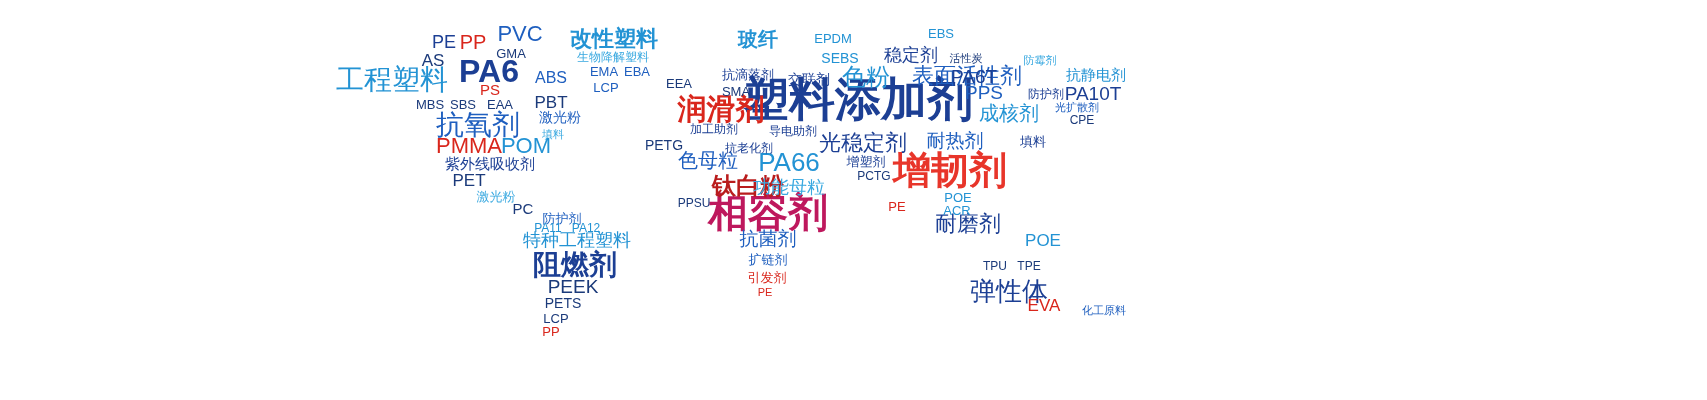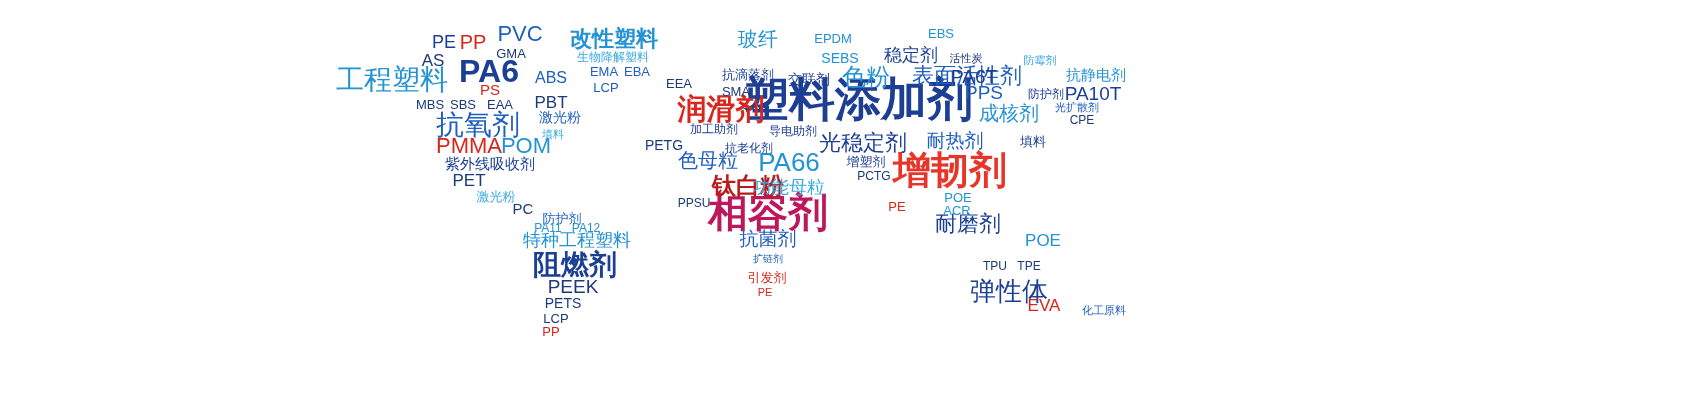--- a/index.html
+++ b/index.html
@@ -47,21 +47,21 @@
     <span class="word w-normal" style="left: 789px; top: 162px; font-size: 26px; color: rgb(35, 147, 212); font-weight: 400;">PA66</span>
     <span class="word w-normal" style="left: 614px; top: 39px; font-size: 22px; color: rgb(35, 147, 212); font-weight: 700;">改性塑料</span>
     <span class="word w-normal" style="left: 1009px; top: 291px; font-size: 26px; color: rgb(28, 63, 148); font-weight: 400;">弹性体</span>
     <span class="word w-normal" style="left: 968px; top: 224px; font-size: 22px; color: rgb(28, 63, 148); font-weight: 400;">耐磨剂</span>
     <span class="word w-normal" style="left: 577px; top: 240px; font-size: 18px; color: rgb(35, 147, 212); font-weight: 400;">特种工程塑料</span>
     <span class="word w-normal" style="left: 469px; top: 146px; font-size: 22px; color: rgb(217, 38, 28); font-weight: 400;">PMMA</span>
     <span class="word w-normal" style="left: 526px; top: 146px; font-size: 22px; color: rgb(35, 147, 212); font-weight: 400;">POM</span>
     <span class="word w-normal" style="left: 1009px; top: 113px; font-size: 20px; color: rgb(35, 147, 212); font-weight: 400;">成核剂</span>
     <span class="word w-normal" style="left: 955px; top: 140px; font-size: 19px; color: rgb(31, 95, 191); font-weight: 400;">耐热剂</span>
     <span class="word w-normal" style="left: 911px; top: 55px; font-size: 18px; color: rgb(28, 63, 148); font-weight: 400;">稳定剂</span>
-    <span class="word w-normal" style="left: 758px; top: 39px; font-size: 20px; color: rgb(35, 147, 212); font-weight: 400;">玻纤</span>
+    <span class="word w-normal" style="left: 758px; top: 39px; font-size: 20px; color: rgb(35, 147, 212); font-weight: 700;">玻纤</span>
     <span class="word w-normal" style="left: 789px; top: 187px; font-size: 18px; color: rgb(58, 169, 224); font-weight: 400;">功能母粒</span>
     <span class="word w-normal" style="left: 768px; top: 238px; font-size: 19px; color: rgb(31, 95, 191); font-weight: 400;">抗菌剂</span>
     <span class="word w-normal" style="left: 573px; top: 286px; font-size: 19px; color: rgb(27, 58, 122); font-weight: 400;">PEEK</span>
     <span class="word w-normal" style="left: 1093px; top: 93px; font-size: 19px; color: rgb(28, 63, 148); font-weight: 400;">PA10T</span>
     <span class="word w-normal" style="left: 974px; top: 76px; font-size: 19px; color: rgb(28, 63, 148); font-weight: 400;">PA6T</span>
     <span class="word w-normal" style="left: 984px; top: 92px; font-size: 19px; color: rgb(31, 95, 191); font-weight: 400;">PPS</span>
     <span class="word w-normal" style="left: 1043px; top: 240px; font-size: 17px; color: rgb(35, 147, 212); font-weight: 400;">POE</span>
     <span class="word w-normal" style="left: 1044px; top: 305px; font-size: 17px; color: rgb(217, 38, 28); font-weight: 400;">EVA</span>
     <span class="word w-normal" style="left: 1096px; top: 74px; font-size: 15px; color: rgb(35, 147, 212); font-weight: 400;">抗静电剂</span>
     <span class="word w-normal" style="left: 490px; top: 163px; font-size: 15px; color: rgb(28, 63, 148); font-weight: 400;">紫外线吸收剂</span>
@@ -107,19 +107,19 @@
     <span class="word w-normal" style="left: 793px; top: 131px; font-size: 12px; color: rgb(28, 63, 148); font-weight: 400;">导电助剂</span>
     <span class="word w-normal" style="left: 749px; top: 148px; font-size: 12px; color: rgb(28, 63, 148); font-weight: 400;">抗老化剂</span>
     <span class="word w-normal" style="left: 664px; top: 145px; font-size: 14px; color: rgb(27, 58, 122); font-weight: 400;">PETG</span>
     <span class="word w-normal" style="left: 866px; top: 161px; font-size: 13px; color: rgb(28, 63, 148); font-weight: 400;">增塑剂</span>
     <span class="word w-normal" style="left: 874px; top: 176px; font-size: 12px; color: rgb(27, 58, 122); font-weight: 400;">PCTG</span>
     <span class="word w-normal" style="left: 1033px; top: 141px; font-size: 13px; color: rgb(28, 63, 148); font-weight: 400;">填料</span>
     <span class="word w-normal" style="left: 694px; top: 203px; font-size: 12px; color: rgb(27, 58, 122); font-weight: 400;">PPSU</span>
     <span class="word w-normal" style="left: 897px; top: 206px; font-size: 13px; color: rgb(217, 38, 28); font-weight: 400;">PE</span>
     <span class="word w-normal" style="left: 958px; top: 197px; font-size: 13px; color: rgb(35, 147, 212); font-weight: 400;">POE</span>
     <span class="word w-normal" style="left: 957px; top: 210px; font-size: 13px; color: rgb(35, 147, 212); font-weight: 400;">ACR</span>
-    <span class="word w-normal" style="left: 768px; top: 259px; font-size: 10px; color: rgb(31, 95, 191); font-weight: 400;">扩链剂</span>
+    <span class="word w-normal" style="left: 768px; top: 259px; font-size: 13px; color: rgb(31, 95, 191); font-weight: 400;">扩链剂</span>
     <span class="word w-normal" style="left: 767px; top: 277px; font-size: 13px; color: rgb(217, 38, 28); font-weight: 400;">引发剂</span>
     <span class="word w-normal" style="left: 765px; top: 292px; font-size: 11px; color: rgb(217, 38, 28); font-weight: 400;">PE</span>
     <span class="word w-normal" style="left: 995px; top: 266px; font-size: 12px; color: rgb(27, 58, 122); font-weight: 400;">TPU</span>
     <span class="word w-normal" style="left: 1029px; top: 266px; font-size: 12px; color: rgb(27, 58, 122); font-weight: 400;">TPE</span>
     <span class="word w-normal" style="left: 1104px; top: 310px; font-size: 11px; color: rgb(31, 95, 191); font-weight: 400;">化工原料</span>
   </div>
 
 </body></html>

